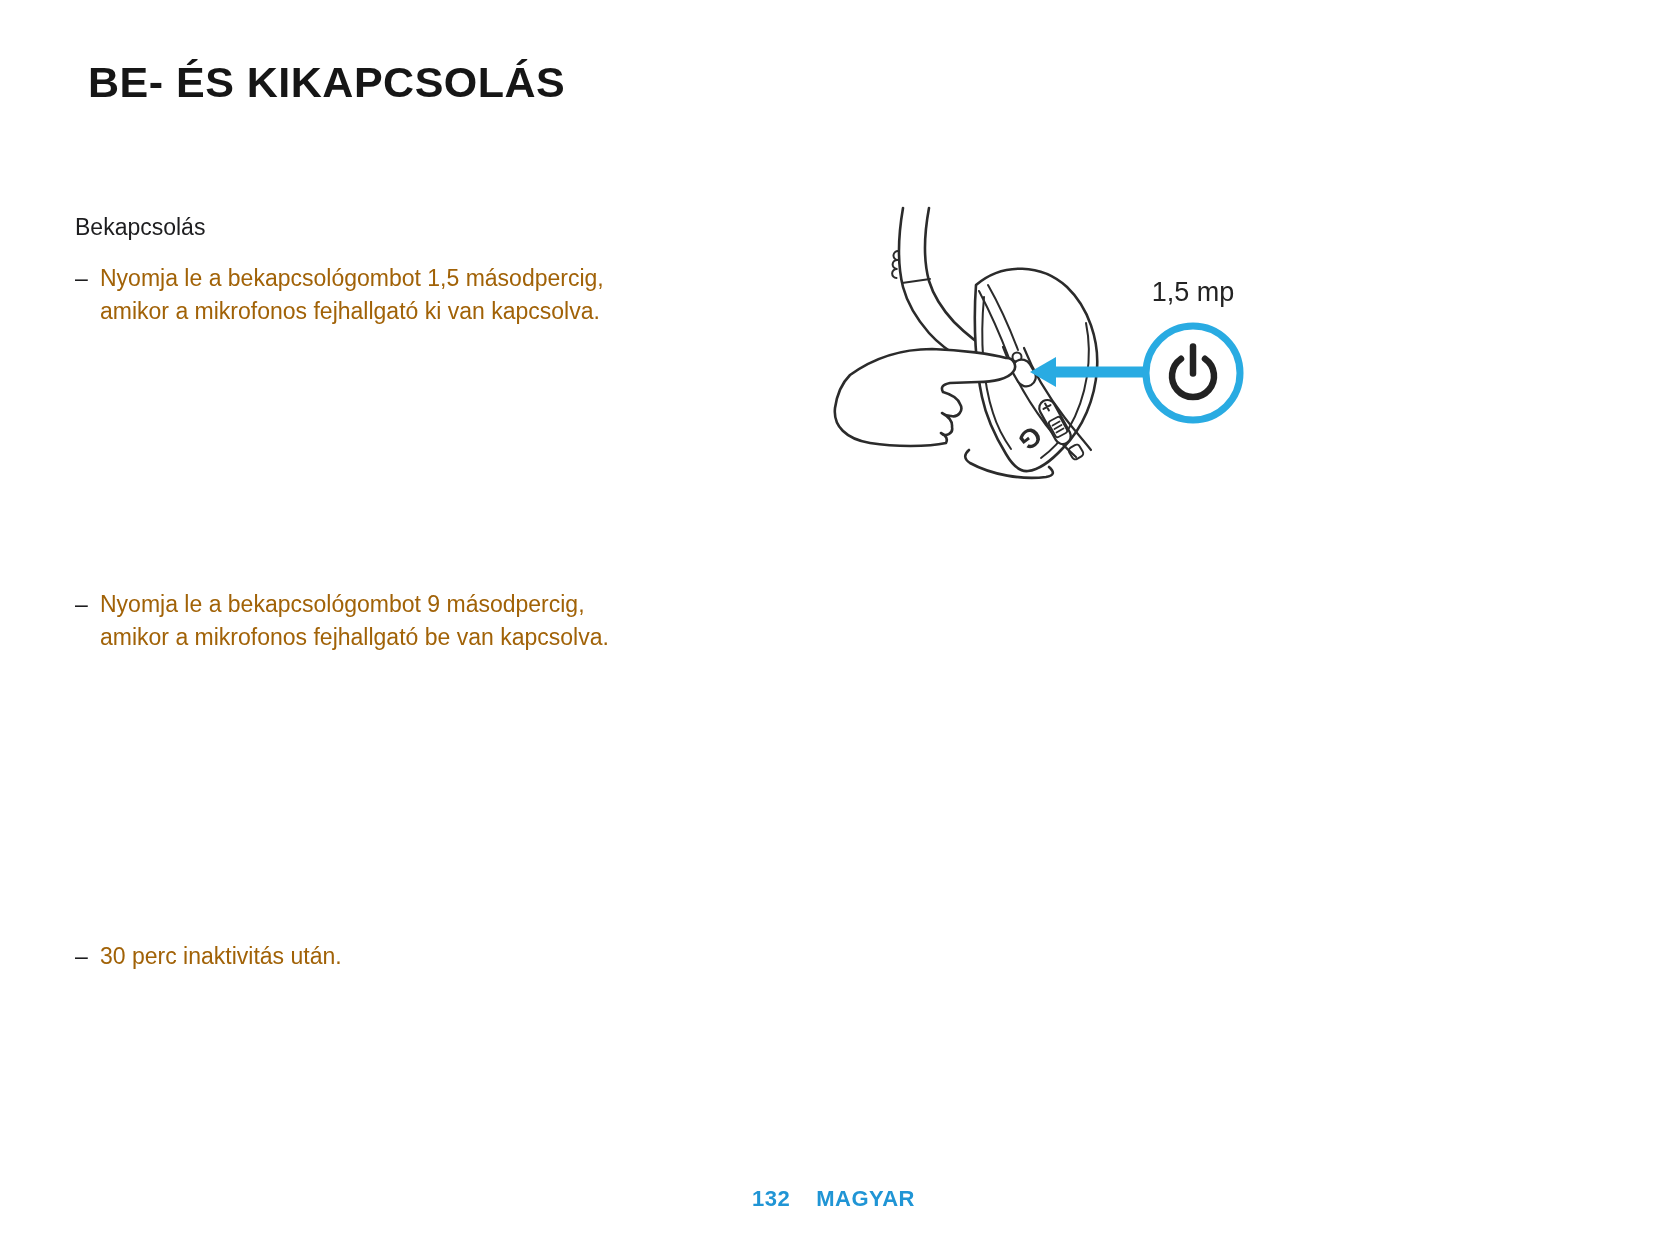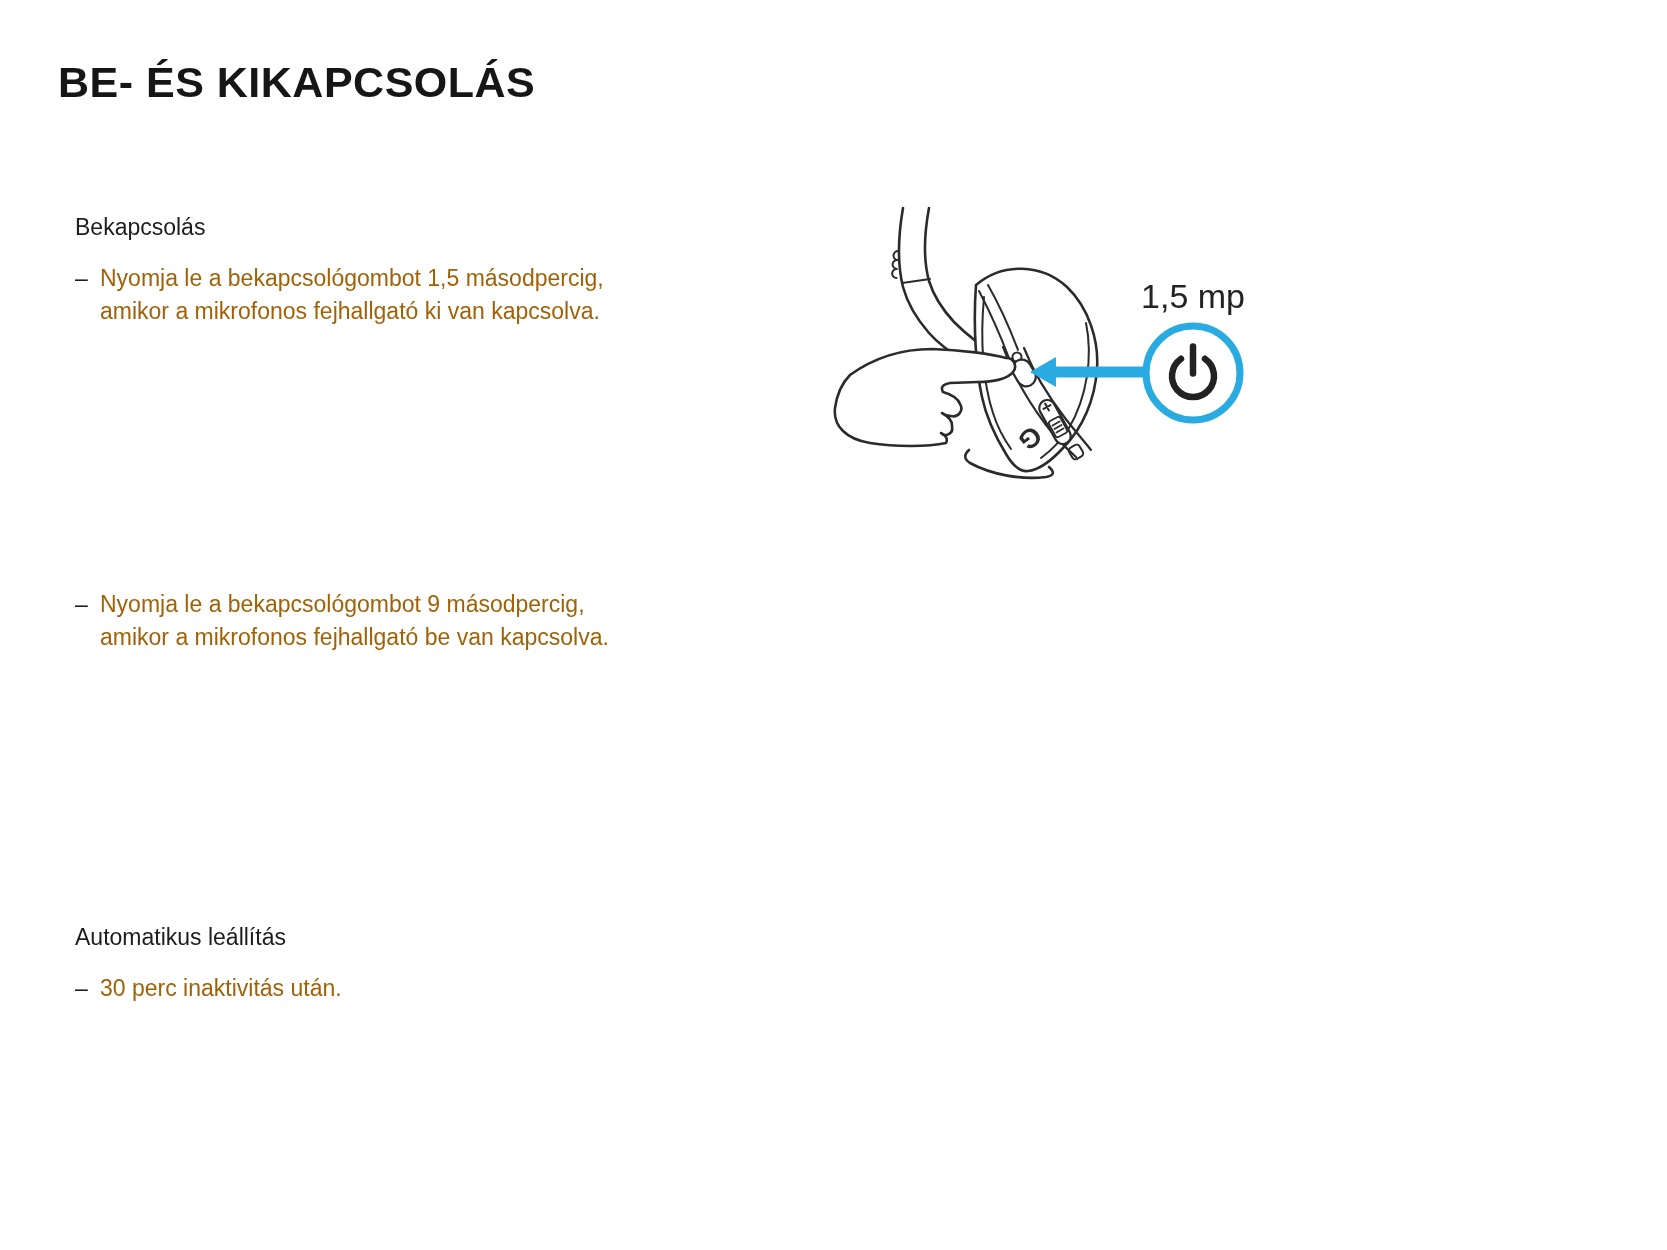--- a/index.html
+++ b/index.html
@@ -5,21 +5,21 @@
   html,body{margin:0;padding:0;background:#ffffff;}
   .page{
     position:relative;
     width:1667px;height:1250px;
     background:#ffffff;
     font-family:"Liberation Sans", sans-serif;
     color:#1d1d1f;
     overflow:hidden;
   }
   .page-title{
-    position:absolute;left:58px;top:58px;margin:0;
+    position:absolute;left:88px;top:58px;margin:0;
     font-size:43px;font-weight:700;letter-spacing:.5px;color:#161616;
   }
   .section{position:absolute;left:75px;width:600px;}
   .sec-1{top:211px;}
   .sec-2{top:569px;}
   .sec-3{top:921px;}
   .section-heading{
     font-size:23px;line-height:32px;font-weight:400;color:#1d1d1f;
   }
   .bullet{
@@ -30,21 +30,21 @@
   }
   .bullet-text{
     font-size:23px;line-height:33px;color:#a16207;
   }
   .figure{position:absolute;left:790px;width:470px;height:300px;}
   .fig-1{top:195px;}
   .fig-2{top:551px;}
   .figure svg{position:absolute;left:0;top:0;}
   .figure-label{
     position:absolute;left:403px;top:82px;transform:translateX(-50%);
-    font-size:34px;color:#232323;white-space:nowrap;
+    font-size:27px;color:#232323;white-space:nowrap;
   }
   .footer{
     position:absolute;left:0;top:1186px;width:100%;
     display:flex;justify-content:center;gap:26px;
     font-size:22px;font-weight:700;color:#2095d5;letter-spacing:.5px;
   }
 </style>
 </head>
 <body>
 
@@ -61,21 +61,20 @@
   </section>
 
   <section class="section sec-2">
     <div class="bullet">
       <span class="dash">–</span>
       <div class="bullet-text">Nyomja le a bekapcsológombot 9 másodpercig, amikor a mikrofonos fejhallgató be van kapcsolva.</div>
     </div>
   </section>
 
   <section class="section sec-3">
-    <div class="section-heading">Automatikus leállítás</div>
     <div class="bullet">
       <span class="dash">–</span>
       <div class="bullet-text">30 perc inaktivitás után.</div>
     </div>
   </section>
 
   <div class="figure fig-1">
     <svg width="470" height="300" viewBox="0 0 470 300">
       <defs>
         <g id="headset-fig" stroke="#2b2b2b" stroke-width="2.6" fill="none" stroke-linecap="round" stroke-linejoin="round">
@@ -139,14 +138,18 @@
             <path d="M 403,151.5 L 403,178.5"></path>
           </g>
         </g>
       </defs>
       <use href="#headset-fig"></use>
     </svg>
     <div class="figure-label">1,5 mp</div>
   </div>
 
 
+  <div class="footer">
+    <span>132</span>
+    <span>MAGYAR</span>
+  </div>
 
 </div>
 
 </body></html>

